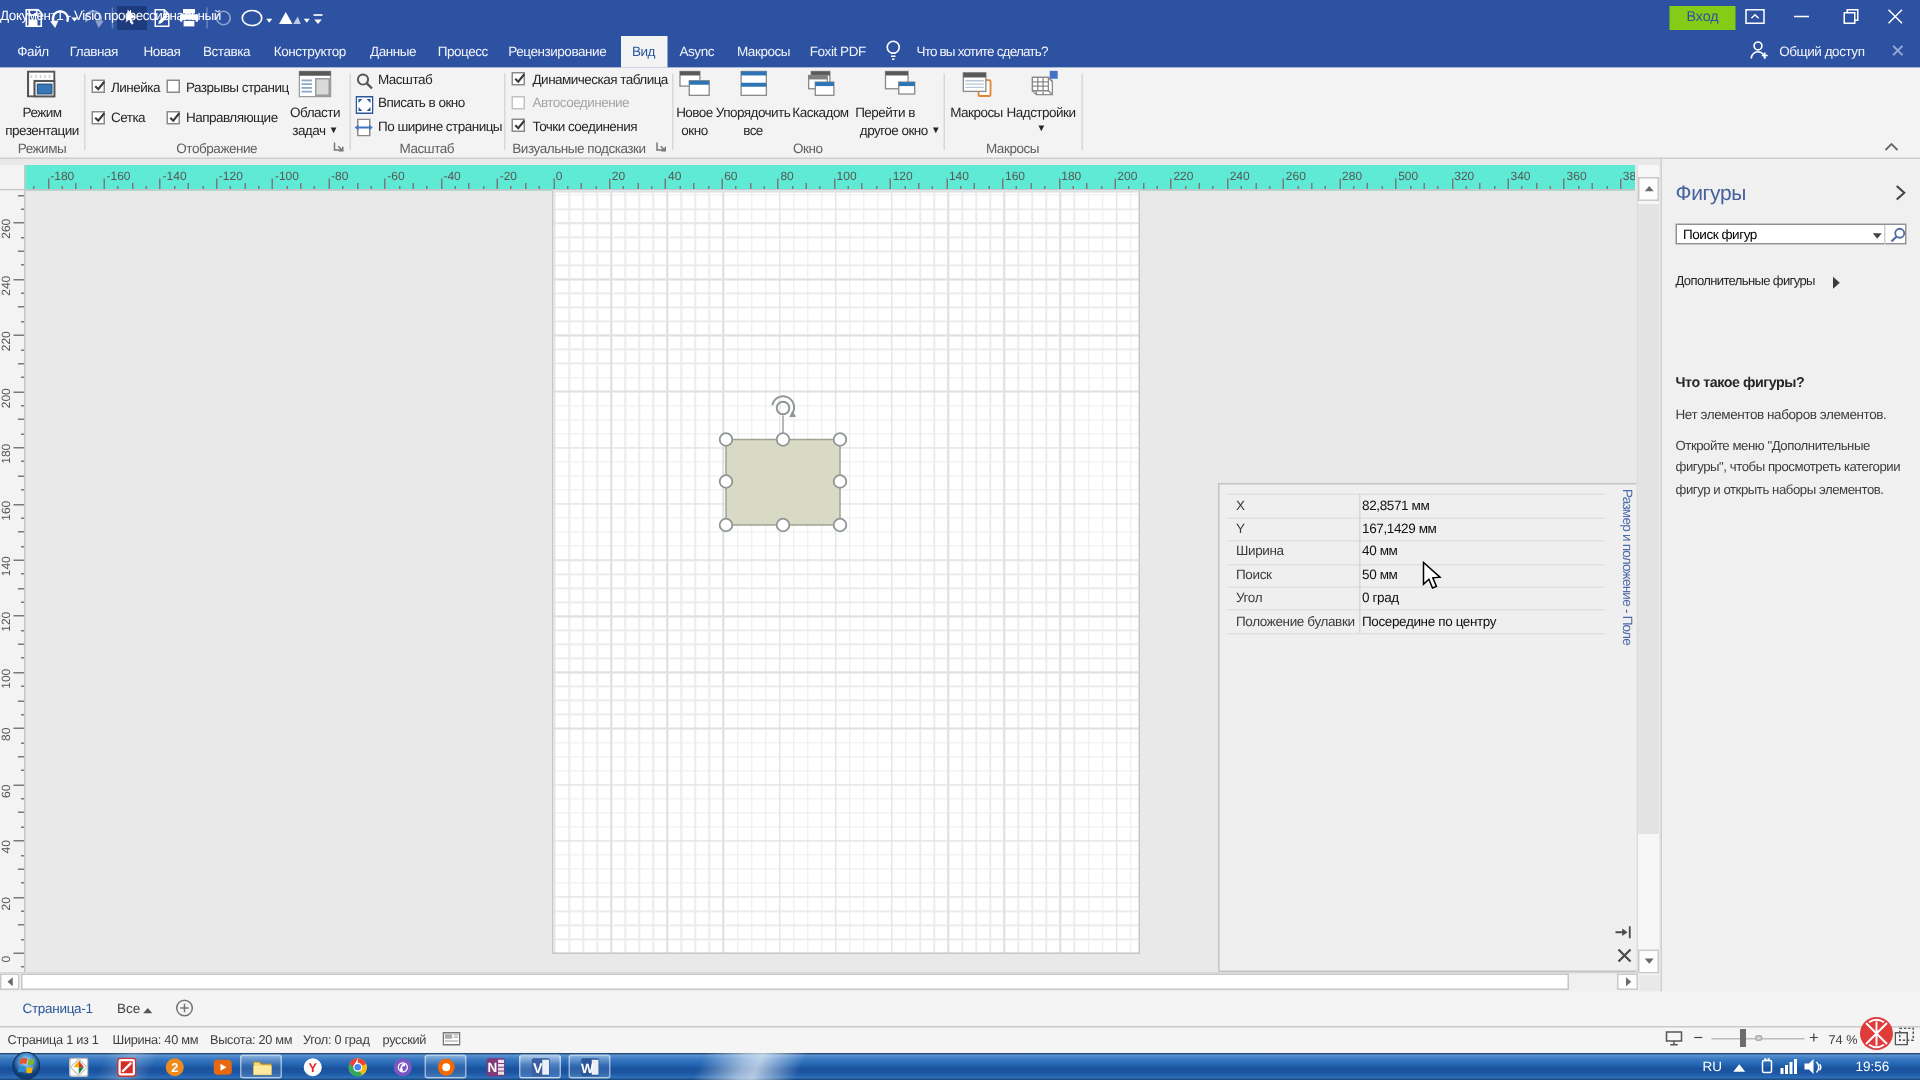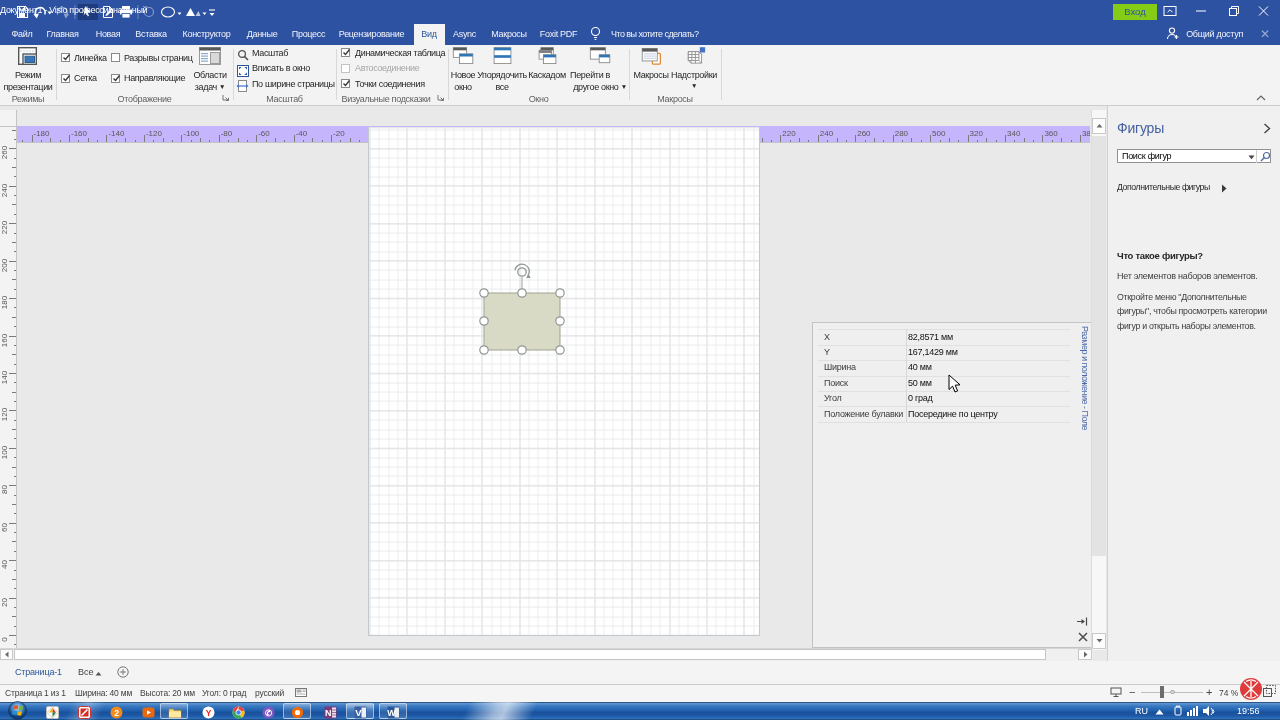--- a/index.html
+++ b/index.html
@@ -249,21 +249,21 @@
         </g>
       </svg></div>
 <div class="btxt" style="left:611px;top:70px;width:80px">Макросы</div>
 <div class="btxt" style="left:654px;top:70px;width:80px">Надстройки</div>
 <div class="btxt" style="left:654px;top:80.5px;width:80px"><span style="font-size:6.5px;vertical-align:1.5px">▼</span></div>
 <div class="glbl" style="left:629px;top:93.5px;width:92px">Макросы</div>
 <svg class="abs" style="left:1256px;top:94px" width="10" height="8" viewBox="0 0 10 8">
       <path d="M1 6 l4 -4 4 4" fill="none" stroke="#666" stroke-width="1.2"></path>
     </svg>
 <div class="abs" style="left:0;top:110px;width:17px;height:17px;background:#f3f3f3;border-right:1px solid #c4c4c4;border-bottom:1px solid #c4c4c4"></div>
-<div class="abs" style="left:17px;top:126px;width:1073px;height:17px;background:#c4b5fd;border-bottom:1px solid #c4c4c4;overflow:hidden">
+<div class="abs" style="left:17px;top:110px;width:1073px;height:17px;background:#5eead4;border-bottom:1px solid #c4c4c4;overflow:hidden">
       <i class="tk" style="left:5.2px;top:14px;height:3px"></i>
       <i class="tk" style="left:14.5px;top:9px;height:8px"></i>
       <b class="rl" style="left:16.5px;top:3px">-180</b>
       <i class="tk" style="left:23.9px;top:14px;height:3px"></i>
       <i class="tk" style="left:33.3px;top:12px;height:5px"></i>
       <i class="tk" style="left:42.6px;top:14px;height:3px"></i>
       <i class="tk" style="left:52.0px;top:9px;height:8px"></i>
       <b class="rl" style="left:54.0px;top:3px">-160</b>
       <i class="tk" style="left:61.3px;top:14px;height:3px"></i>
       <i class="tk" style="left:70.7px;top:12px;height:5px"></i>

